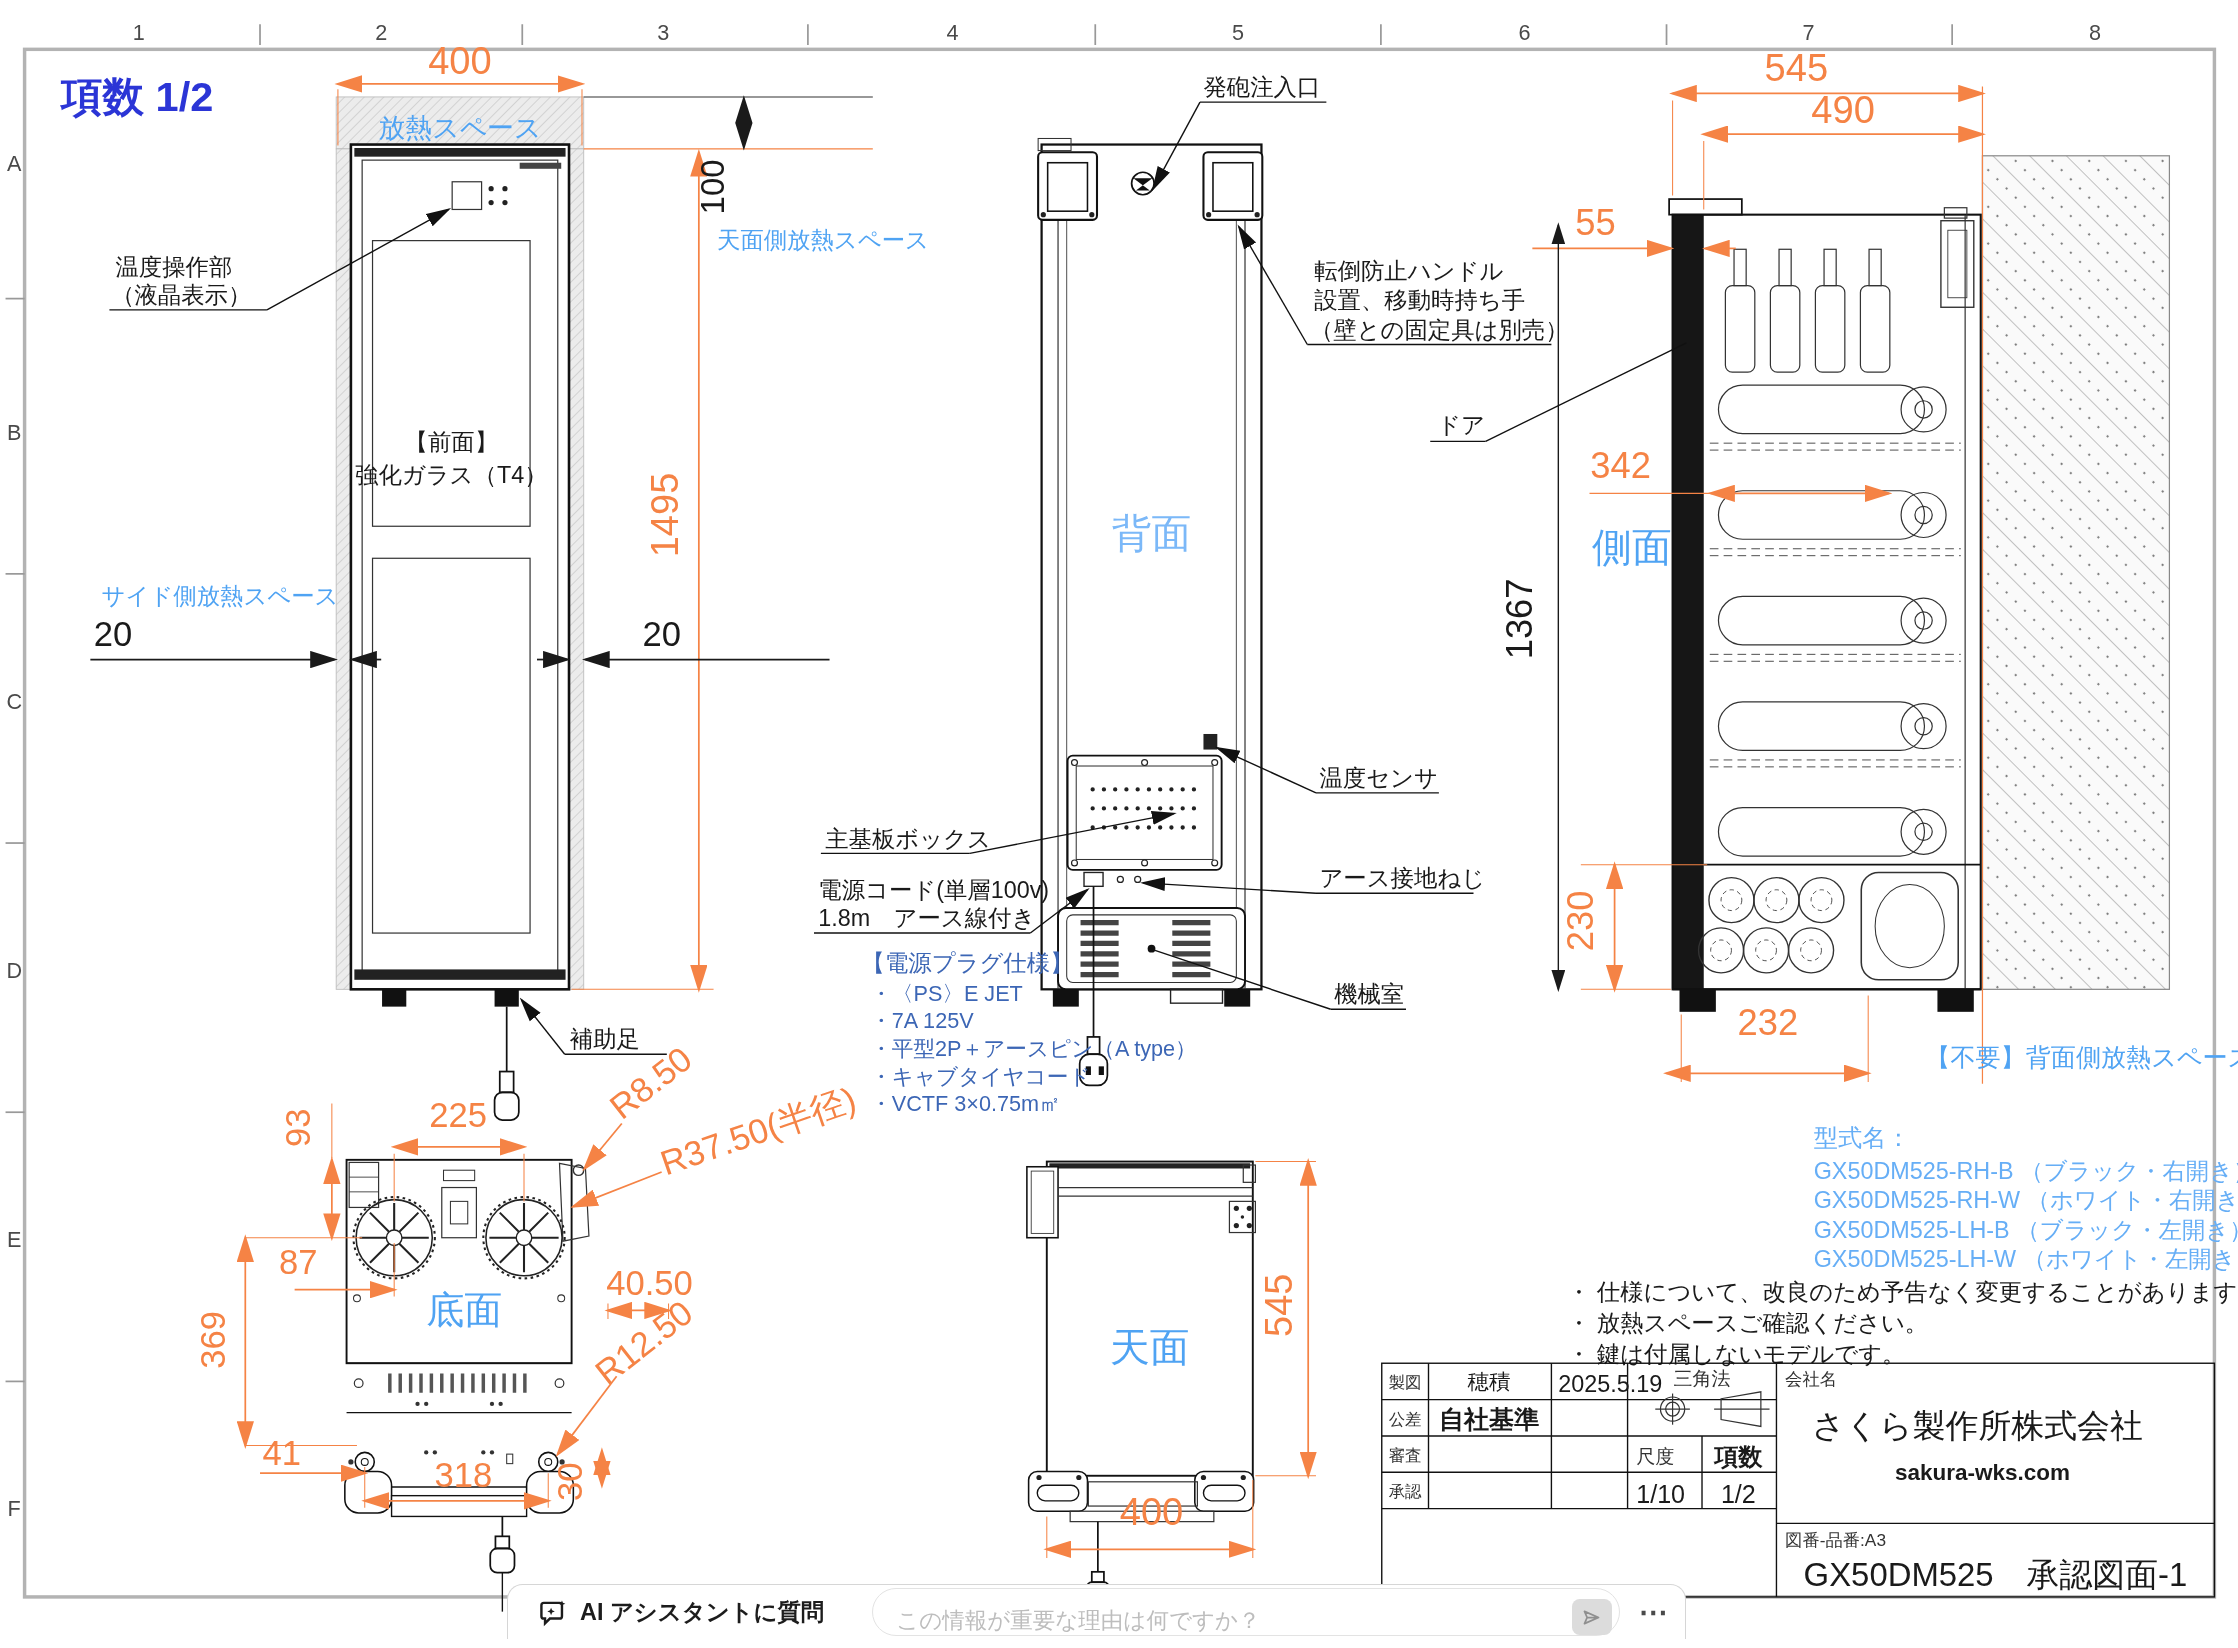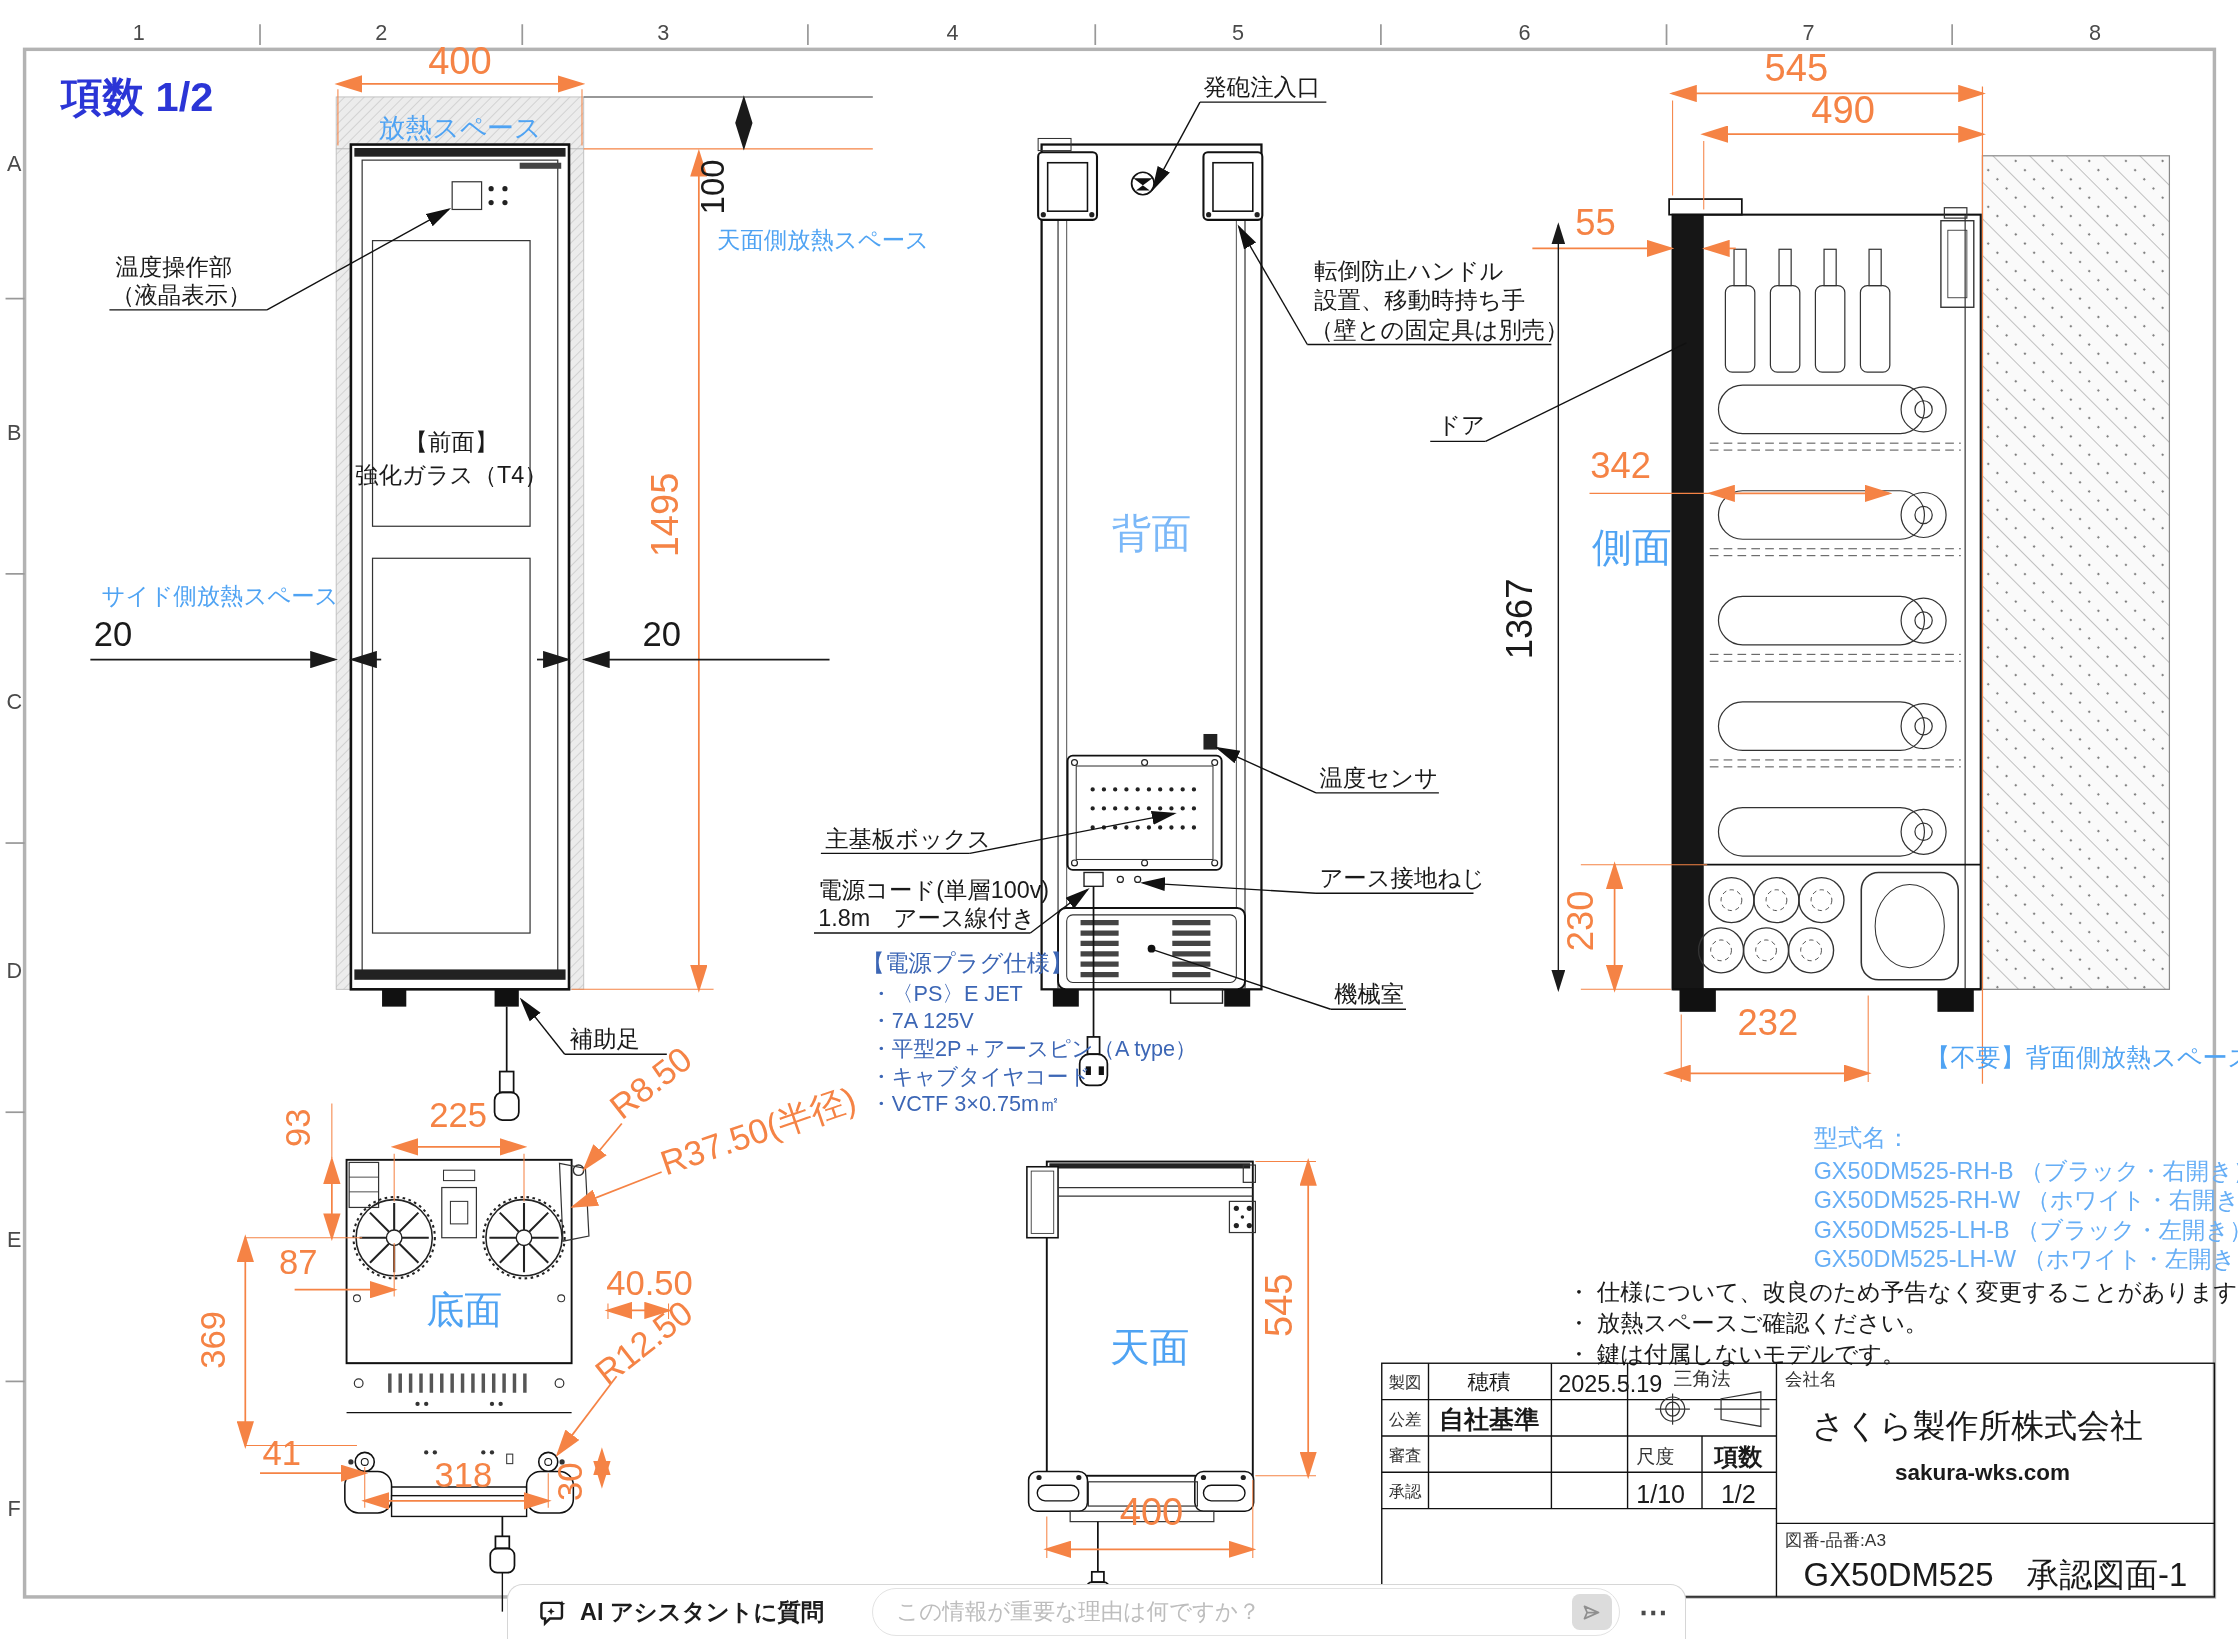--- a/index.html
+++ b/index.html
@@ -4,21 +4,21 @@
 <style>
   html,body{margin:0;padding:0;background:#fff;}
   .stage{position:relative;width:2239px;height:1648px;background:#ffffff;overflow:hidden;
          font-family:"Liberation Sans",sans-serif;}
   svg text{font-family:"Liberation Sans",sans-serif;}
   .chatbar{position:absolute;left:507px;top:1584px;width:1179px;height:55px;background:#fff;
            border:1.7px solid #d6d6d6;border-bottom:none;border-radius:15.6px 15.6px 0 0;
            display:flex;align-items:center;box-sizing:border-box;padding:0 15.6px 0 31px;z-index:5;}
   .chatbar .ask{font-size:23.4px;font-weight:bold;color:#1c1c1c;margin-left:12px;white-space:nowrap;}
   .chatbar .pill{flex:1;height:48px;margin-left:48px;border:1.7px solid #e3e3e3;border-radius:26px;
-                 display:flex;align-items:center;padding:0 7px 0 21px;box-sizing:border-box;gap:22px;}
+                 display:flex;align-items:flex-end;padding:0 7px 0 21px;box-sizing:border-box;gap:22px;}
   .chatbar input{flex:1;border:none;outline:none;font-size:22.5px;color:#333;background:transparent;
                  font-family:"Liberation Sans",sans-serif;}
   .chatbar input::placeholder{color:#bdbdbd;}
   .sendbtn{width:40px;height:36px;border-radius:7.8px;background:#dcdcdc;display:flex;align-items:center;
            justify-content:center;flex:0 0 auto;cursor:pointer;}
   .morebtn{font-size:29px;color:#4a4a4a;font-weight:bold;margin-left:19px;cursor:pointer;letter-spacing:1.7px;}
 </style>
 </head>
 <body>
 

